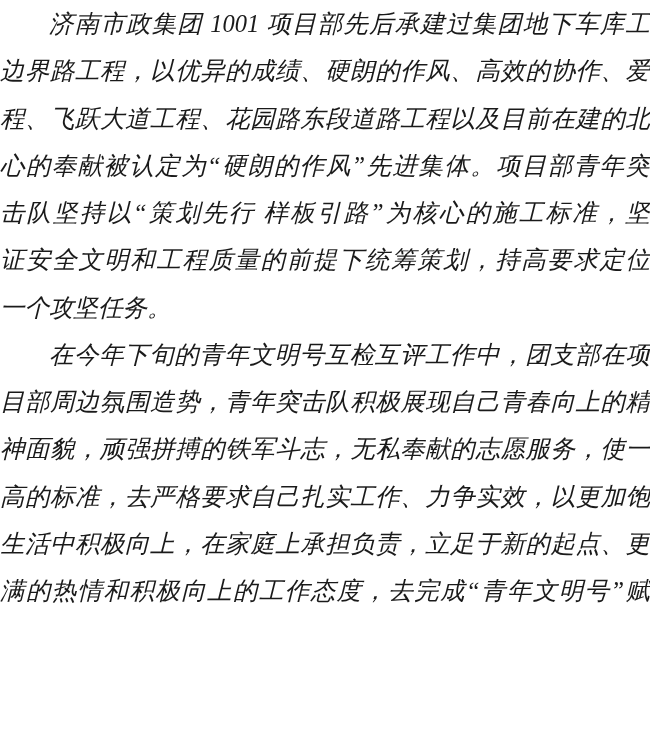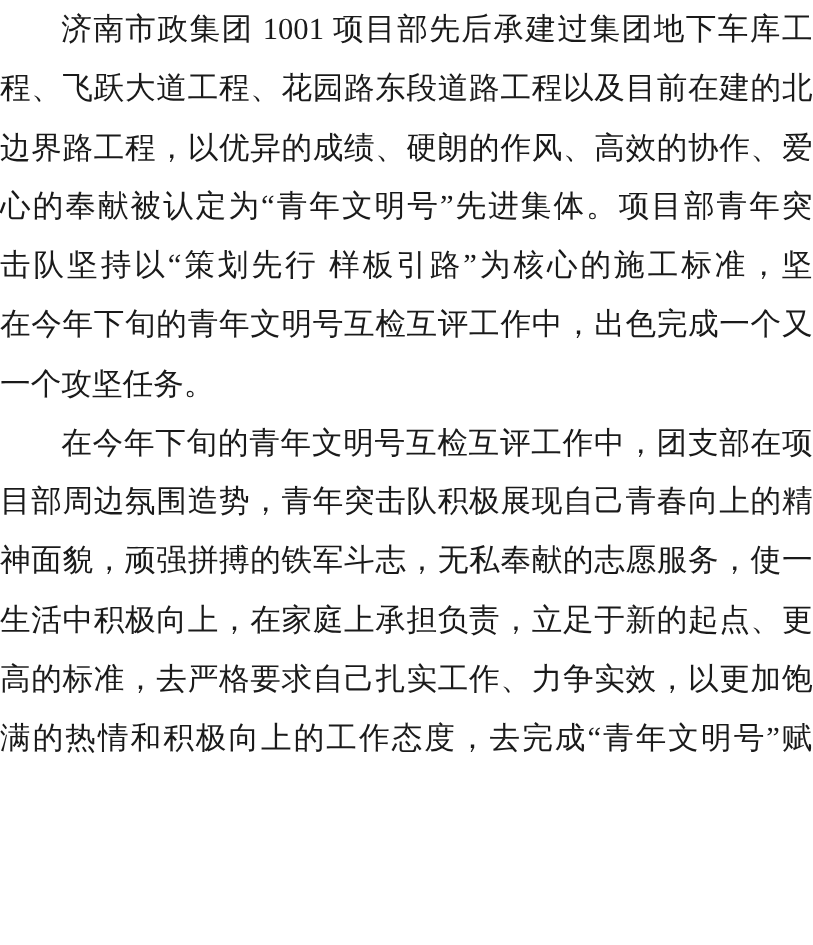--- a/index.html
+++ b/index.html
@@ -10,20 +10,21 @@
     width: 650px;
     height: 756px;
     background: #ffffff;
     overflow: hidden;
   }
   .page {
     width: 650px;
     height: 600px;
     font-family: "Liberation Serif", serif;
     color: #1a1a1a;
+    font-style: italic;
   }
   .paragraph {
     margin: 0;
   }
   .line {
     font-size: 24.5px;
     line-height: 47.25px;
     height: 47.25px;
     text-align: justify;
     text-align-last: justify;
@@ -37,28 +38,28 @@
     text-align: right;
     text-align-last: left;
   }
 </style>
 </head>
 <body style="background: rgb(255, 255, 255);">
 
 <div class="page" style="color: rgb(26, 26, 26);">
     <div class="paragraph">
       <div class="line indent">济南市政集团 1001 项目部先后承建过集团地下车库工</div>
+      <div class="line">边界路工程，以优异的成绩、硬朗的作风、高效的协作、爱</div>
       <div class="line">程、飞跃大道工程、花园路东段道路工程以及目前在建的北</div>
-      <div class="line">边界路工程，以优异的成绩、硬朗的作风、高效的协作、爱</div>
-      <div class="line">心的奉献被认定为“青年文明号”先进集体。项目部青年突</div>
+      <div class="line">心的奉献被认定为“硬朗的作风”先进集体。项目部青年突</div>
       <div class="line">击队坚持以“策划先行 样板引路”为核心的施工标准，坚</div>
-      <div class="line">在今年下旬的青年文明号互检互评工作中，出色完成一个又</div>
+      <div class="line">证安全文明和工程质量的前提下统筹策划，持高要求定位</div>
       <div class="line para-end">一个攻坚任务。</div>
     </div>
     <div class="paragraph">
       <div class="line indent">在今年下旬的青年文明号互检互评工作中，团支部在项</div>
       <div class="line">目部周边氛围造势，青年突击队积极展现自己青春向上的精</div>
       <div class="line">神面貌，顽强拼搏的铁军斗志，无私奉献的志愿服务，使一</div>
+      <div class="line">高的标准，去严格要求自己扎实工作、力争实效，以更加饱</div>
       <div class="line">生活中积极向上，在家庭上承担负责，立足于新的起点、更</div>
-      <div class="line">高的标准，去严格要求自己扎实工作、力争实效，以更加饱</div>
       <div class="line">满的热情和积极向上的工作态度，去完成“青年文明号”赋</div>
     </div>
   </div>
 
 </body></html>

